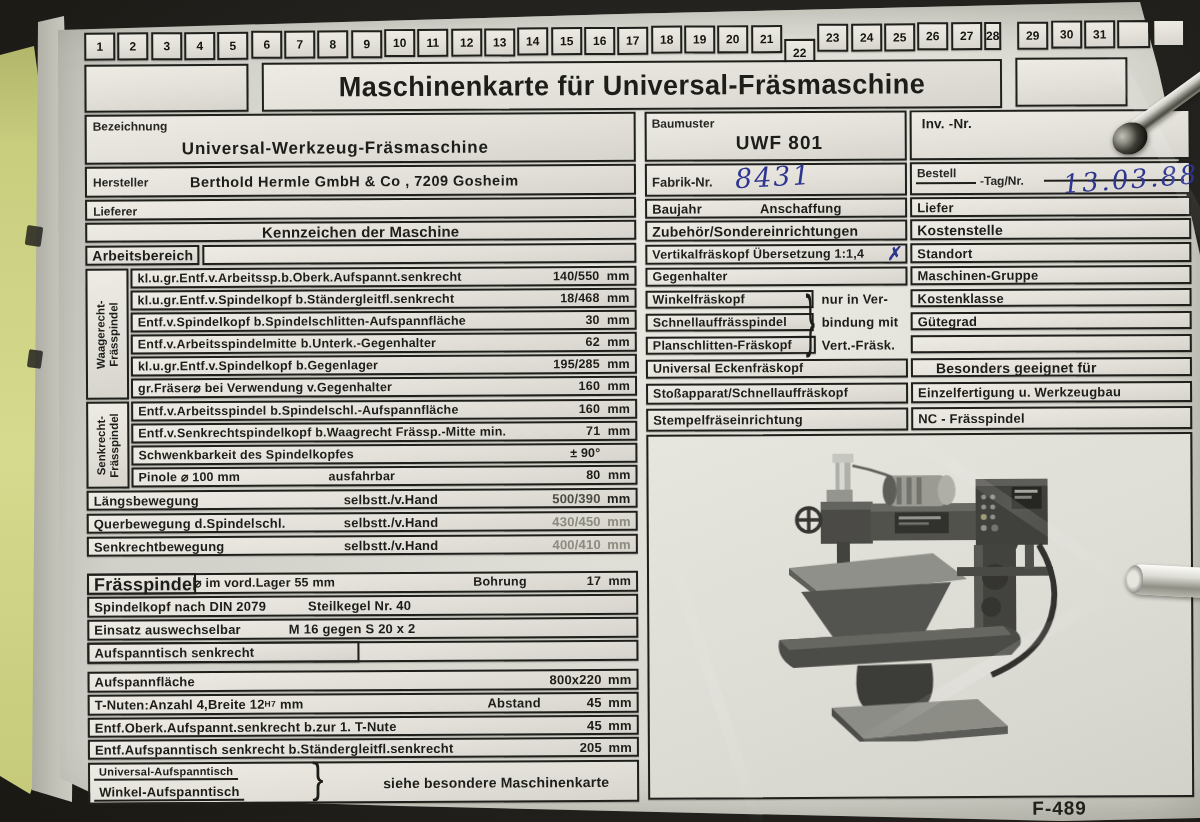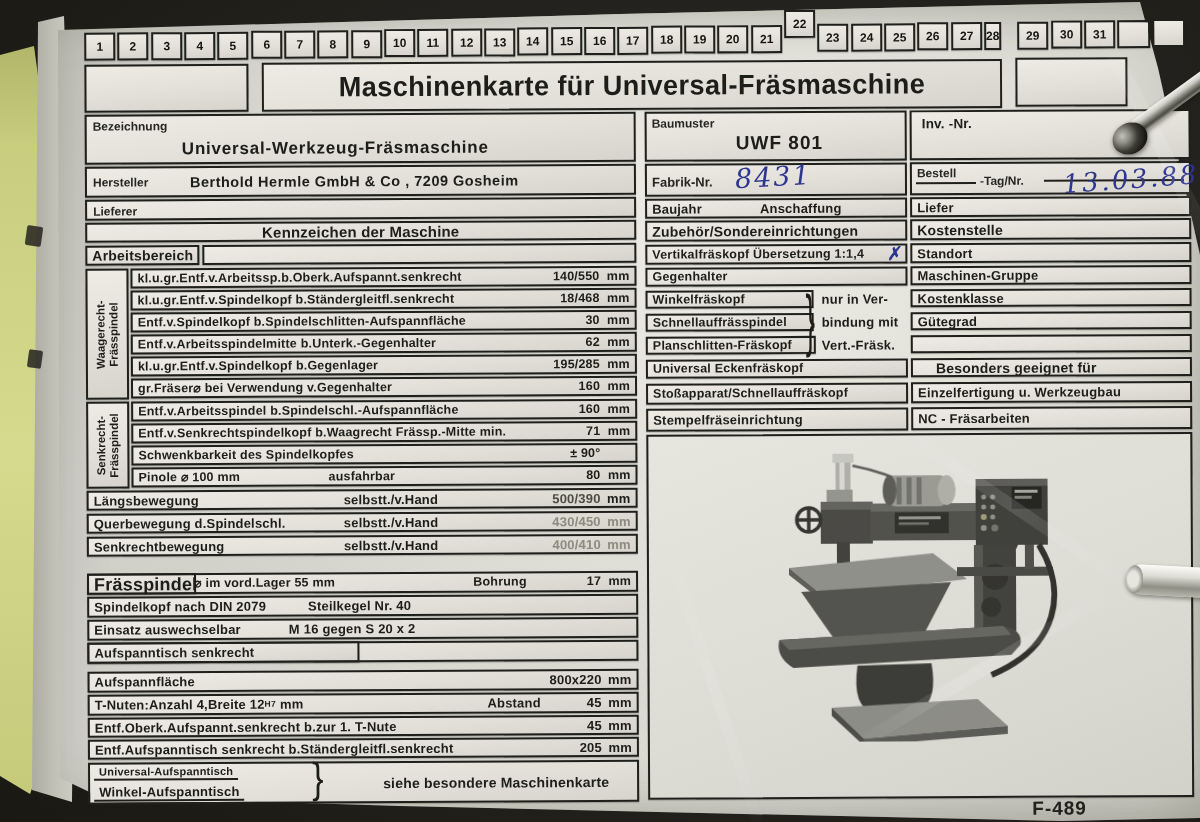--- a/index.html
+++ b/index.html
@@ -93,21 +93,21 @@
       <div class="cell day" style="left:453px;top:28px;width:31px;height:28px">12</div>
       <div class="cell day" style="left:486px;top:28px;width:31px;height:28px">13</div>
       <div class="cell day" style="left:519px;top:27px;width:31px;height:28px">14</div>
       <div class="cell day" style="left:553px;top:27px;width:31px;height:28px">15</div>
       <div class="cell day" style="left:586px;top:27px;width:31px;height:28px">16</div>
       <div class="cell day" style="left:619px;top:27px;width:31px;height:28px">17</div>
       <div class="cell day" style="left:653px;top:26px;width:31px;height:28px">18</div>
       <div class="cell day" style="left:686px;top:26px;width:31px;height:28px">19</div>
       <div class="cell day" style="left:719px;top:26px;width:31px;height:28px">20</div>
       <div class="cell day" style="left:753px;top:26px;width:31px;height:28px">21</div>
-      <div class="cell day" style="left:786px;top:11px;width:31px;height:28px">22</div>
+      <div class="cell day" style="left:786px;top:40px;width:31px;height:28px">22</div>
       <div class="cell day" style="left:819px;top:25px;width:31px;height:28px">23</div>
       <div class="cell day" style="left:853px;top:25px;width:31px;height:28px">24</div>
       <div class="cell day" style="left:886px;top:25px;width:31px;height:28px">25</div>
       <div class="cell day" style="left:919px;top:24px;width:31px;height:28px">26</div>
       <div class="cell day" style="left:953px;top:24px;width:31px;height:28px">27</div>
       <div class="cell day" style="left:986px;top:24px;width:17px;height:28px">28</div>
       <div class="cell day" style="left:1019px;top:24px;width:31px;height:28px">29</div>
       <div class="cell day" style="left:1053px;top:23px;width:31px;height:28px">30</div>
       <div class="cell day" style="left:1086px;top:23px;width:31px;height:28px">31</div>
       <div class="cell day" style="left:1119px;top:23px;width:33px;height:28px"></div>
@@ -335,21 +335,21 @@
       <span>Gütegrad</span>
     </div>
     <div class="cell" style="left:911px;top:337px;width:281px;height:18px"></div>
     <div class="cell rf" style="left:911px;top:360px;width:281px;height:19px;font-size:14px">
       <span style="margin-left:18px">Besonders geeignet für</span>
     </div>
     <div class="cell rf" style="left:911px;top:384px;width:281px;height:21px;font-size:13px">
       <span>Einzelfertigung u. Werkzeugbau</span>
     </div>
     <div class="cell rf" style="left:911px;top:409px;width:281px;height:23px;font-size:13px">
-      <span>NC - Fräsarbeiten</span>
+      <span>NC - Frässpindel</span>
     </div>
 
     <div class="cell" style="left:646px;top:435px;width:546px;height:365px;background:linear-gradient(160deg,#e6e5de 0%,#dcdbd4 60%,#d2d1ca 100%)">
       <svg id="machine-photo" style="position:absolute;left:122px;top:14px" width="292" height="292" viewBox="0 0 292 292">
         <rect x="65" y="8" width="15" height="58" fill="#b4b4a8"></rect>
         <rect x="69" y="8" width="5" height="58" fill="#e2e2d8"></rect>
         <rect x="62" y="4" width="21" height="9" fill="#cccdc0"></rect>
         <path d="M82,16 C112,22 132,32 152,40" stroke="#54544a" stroke-width="2.5" fill="none"></path>
         <rect x="56" y="40" width="26" height="16" fill="#939387"></rect>
         <rect x="50" y="52" width="52" height="42" fill="#3d3d35"></rect>

